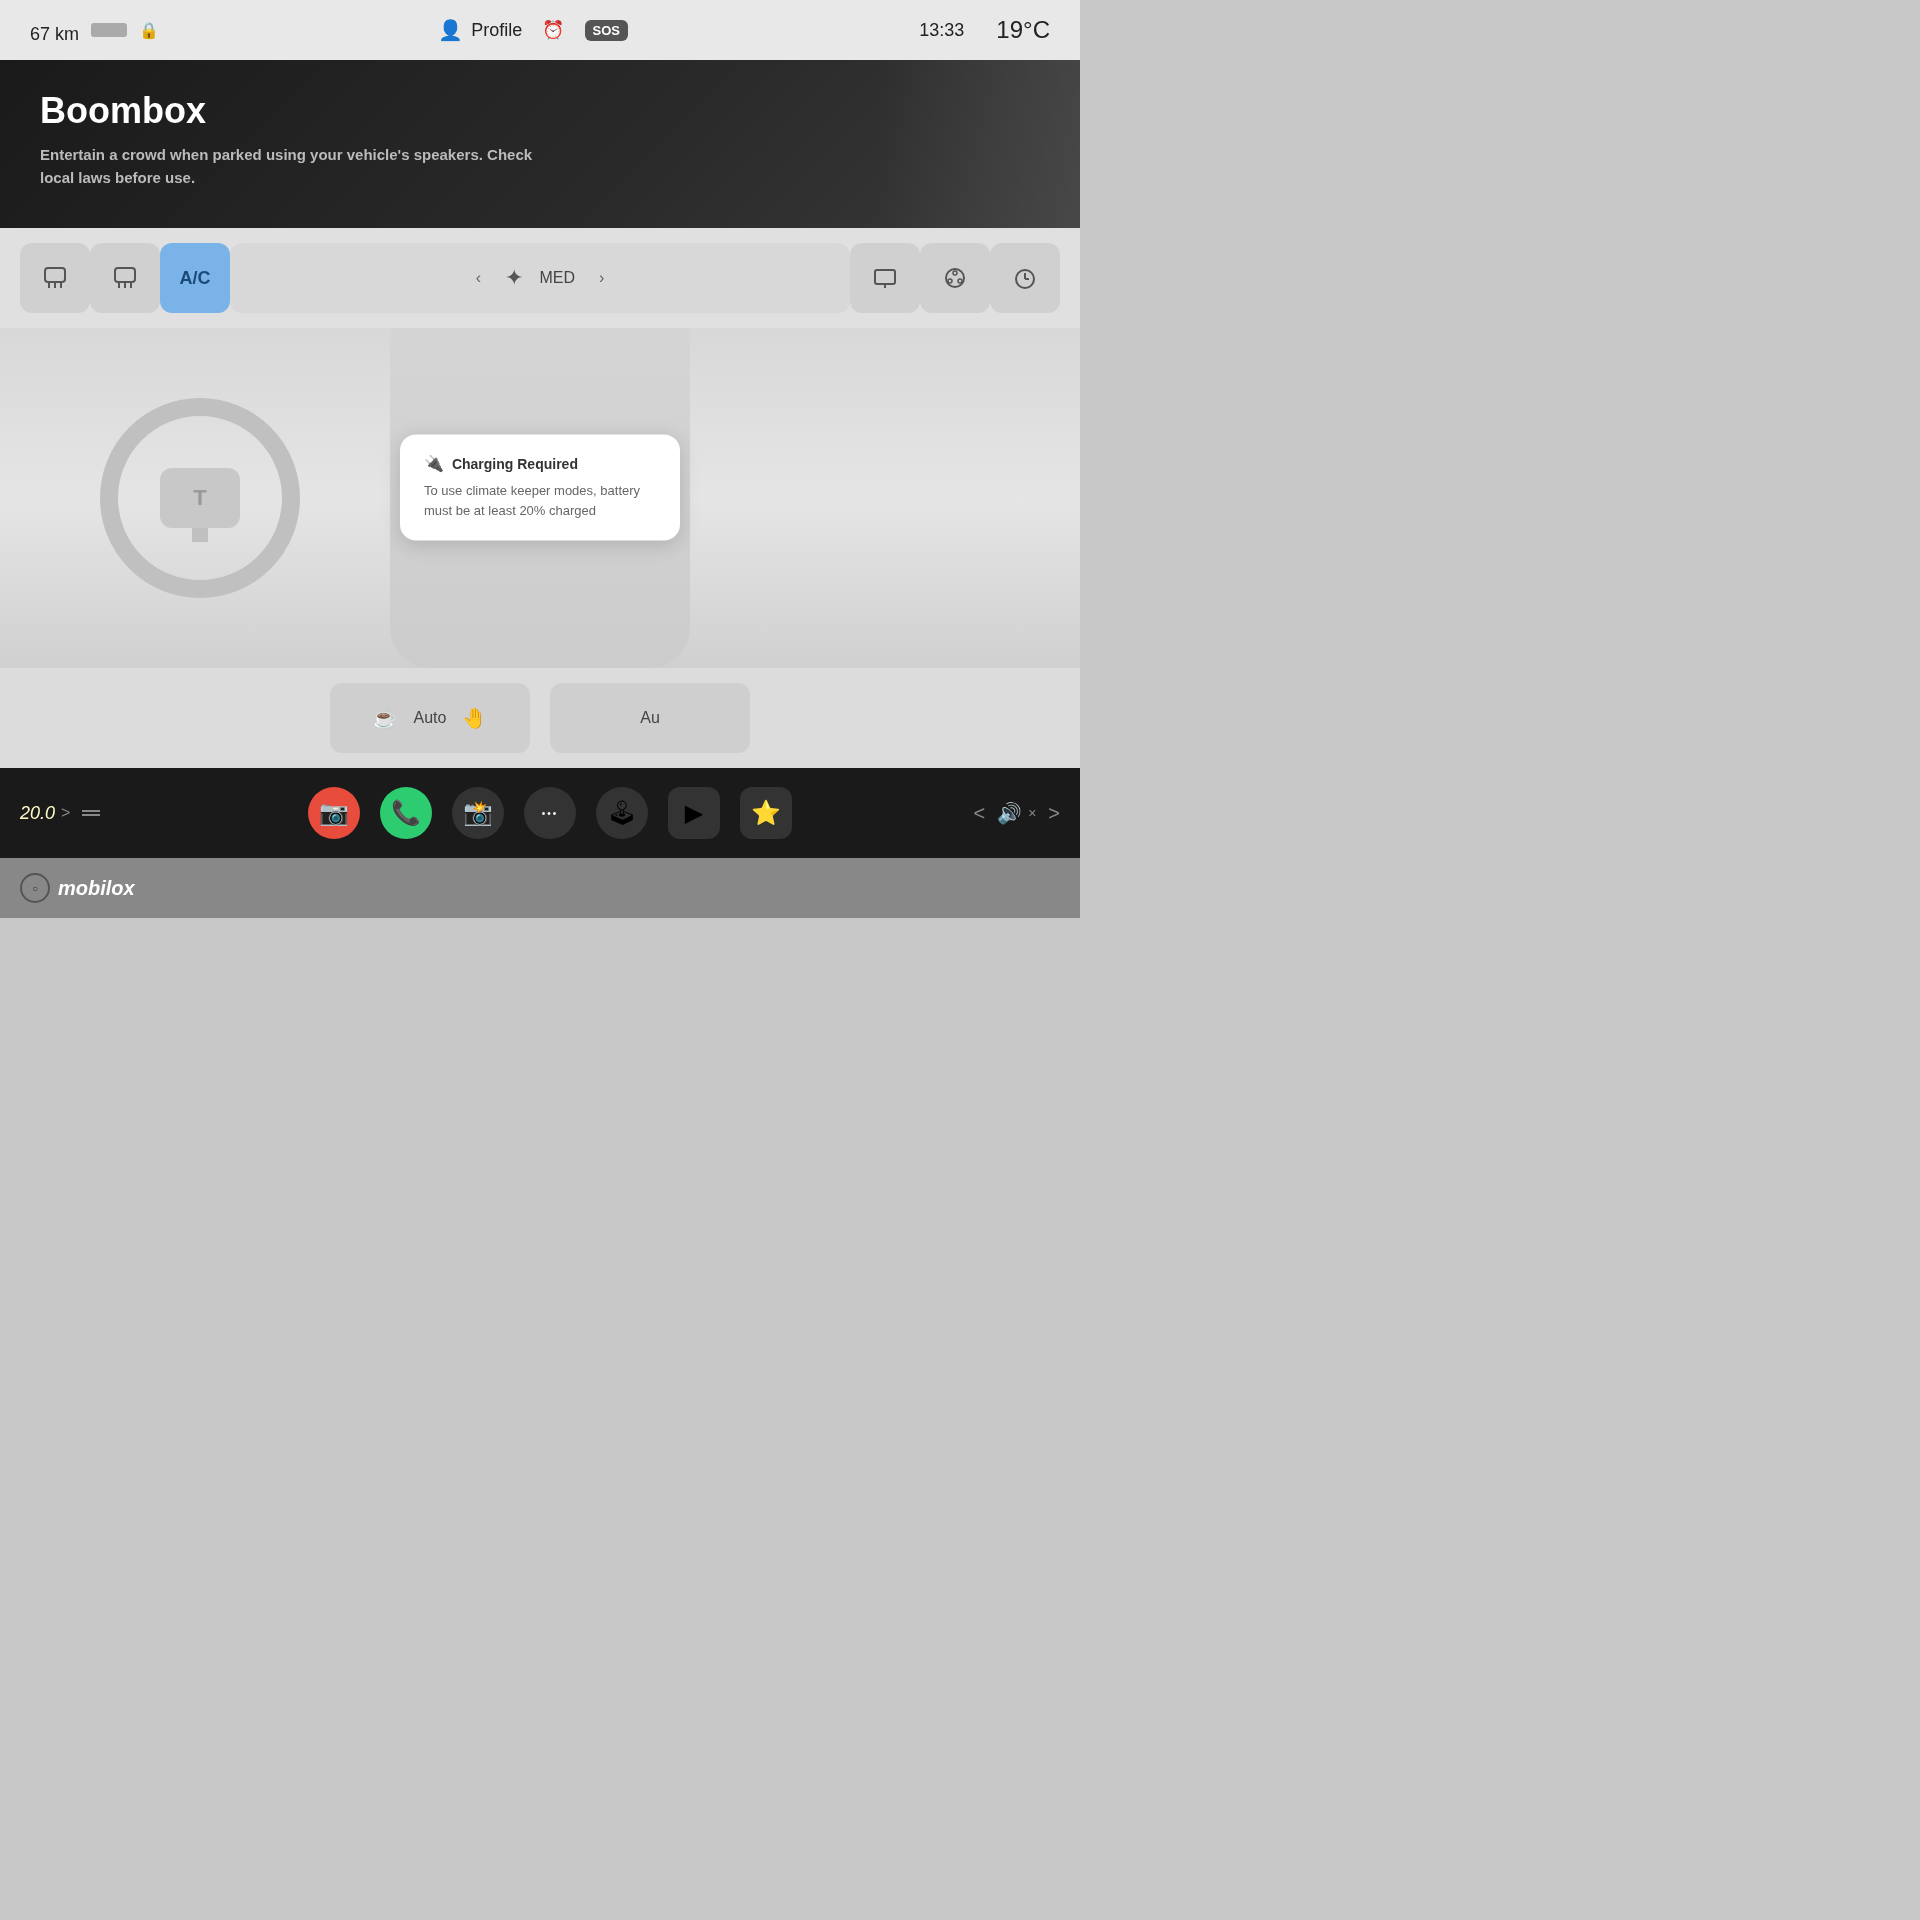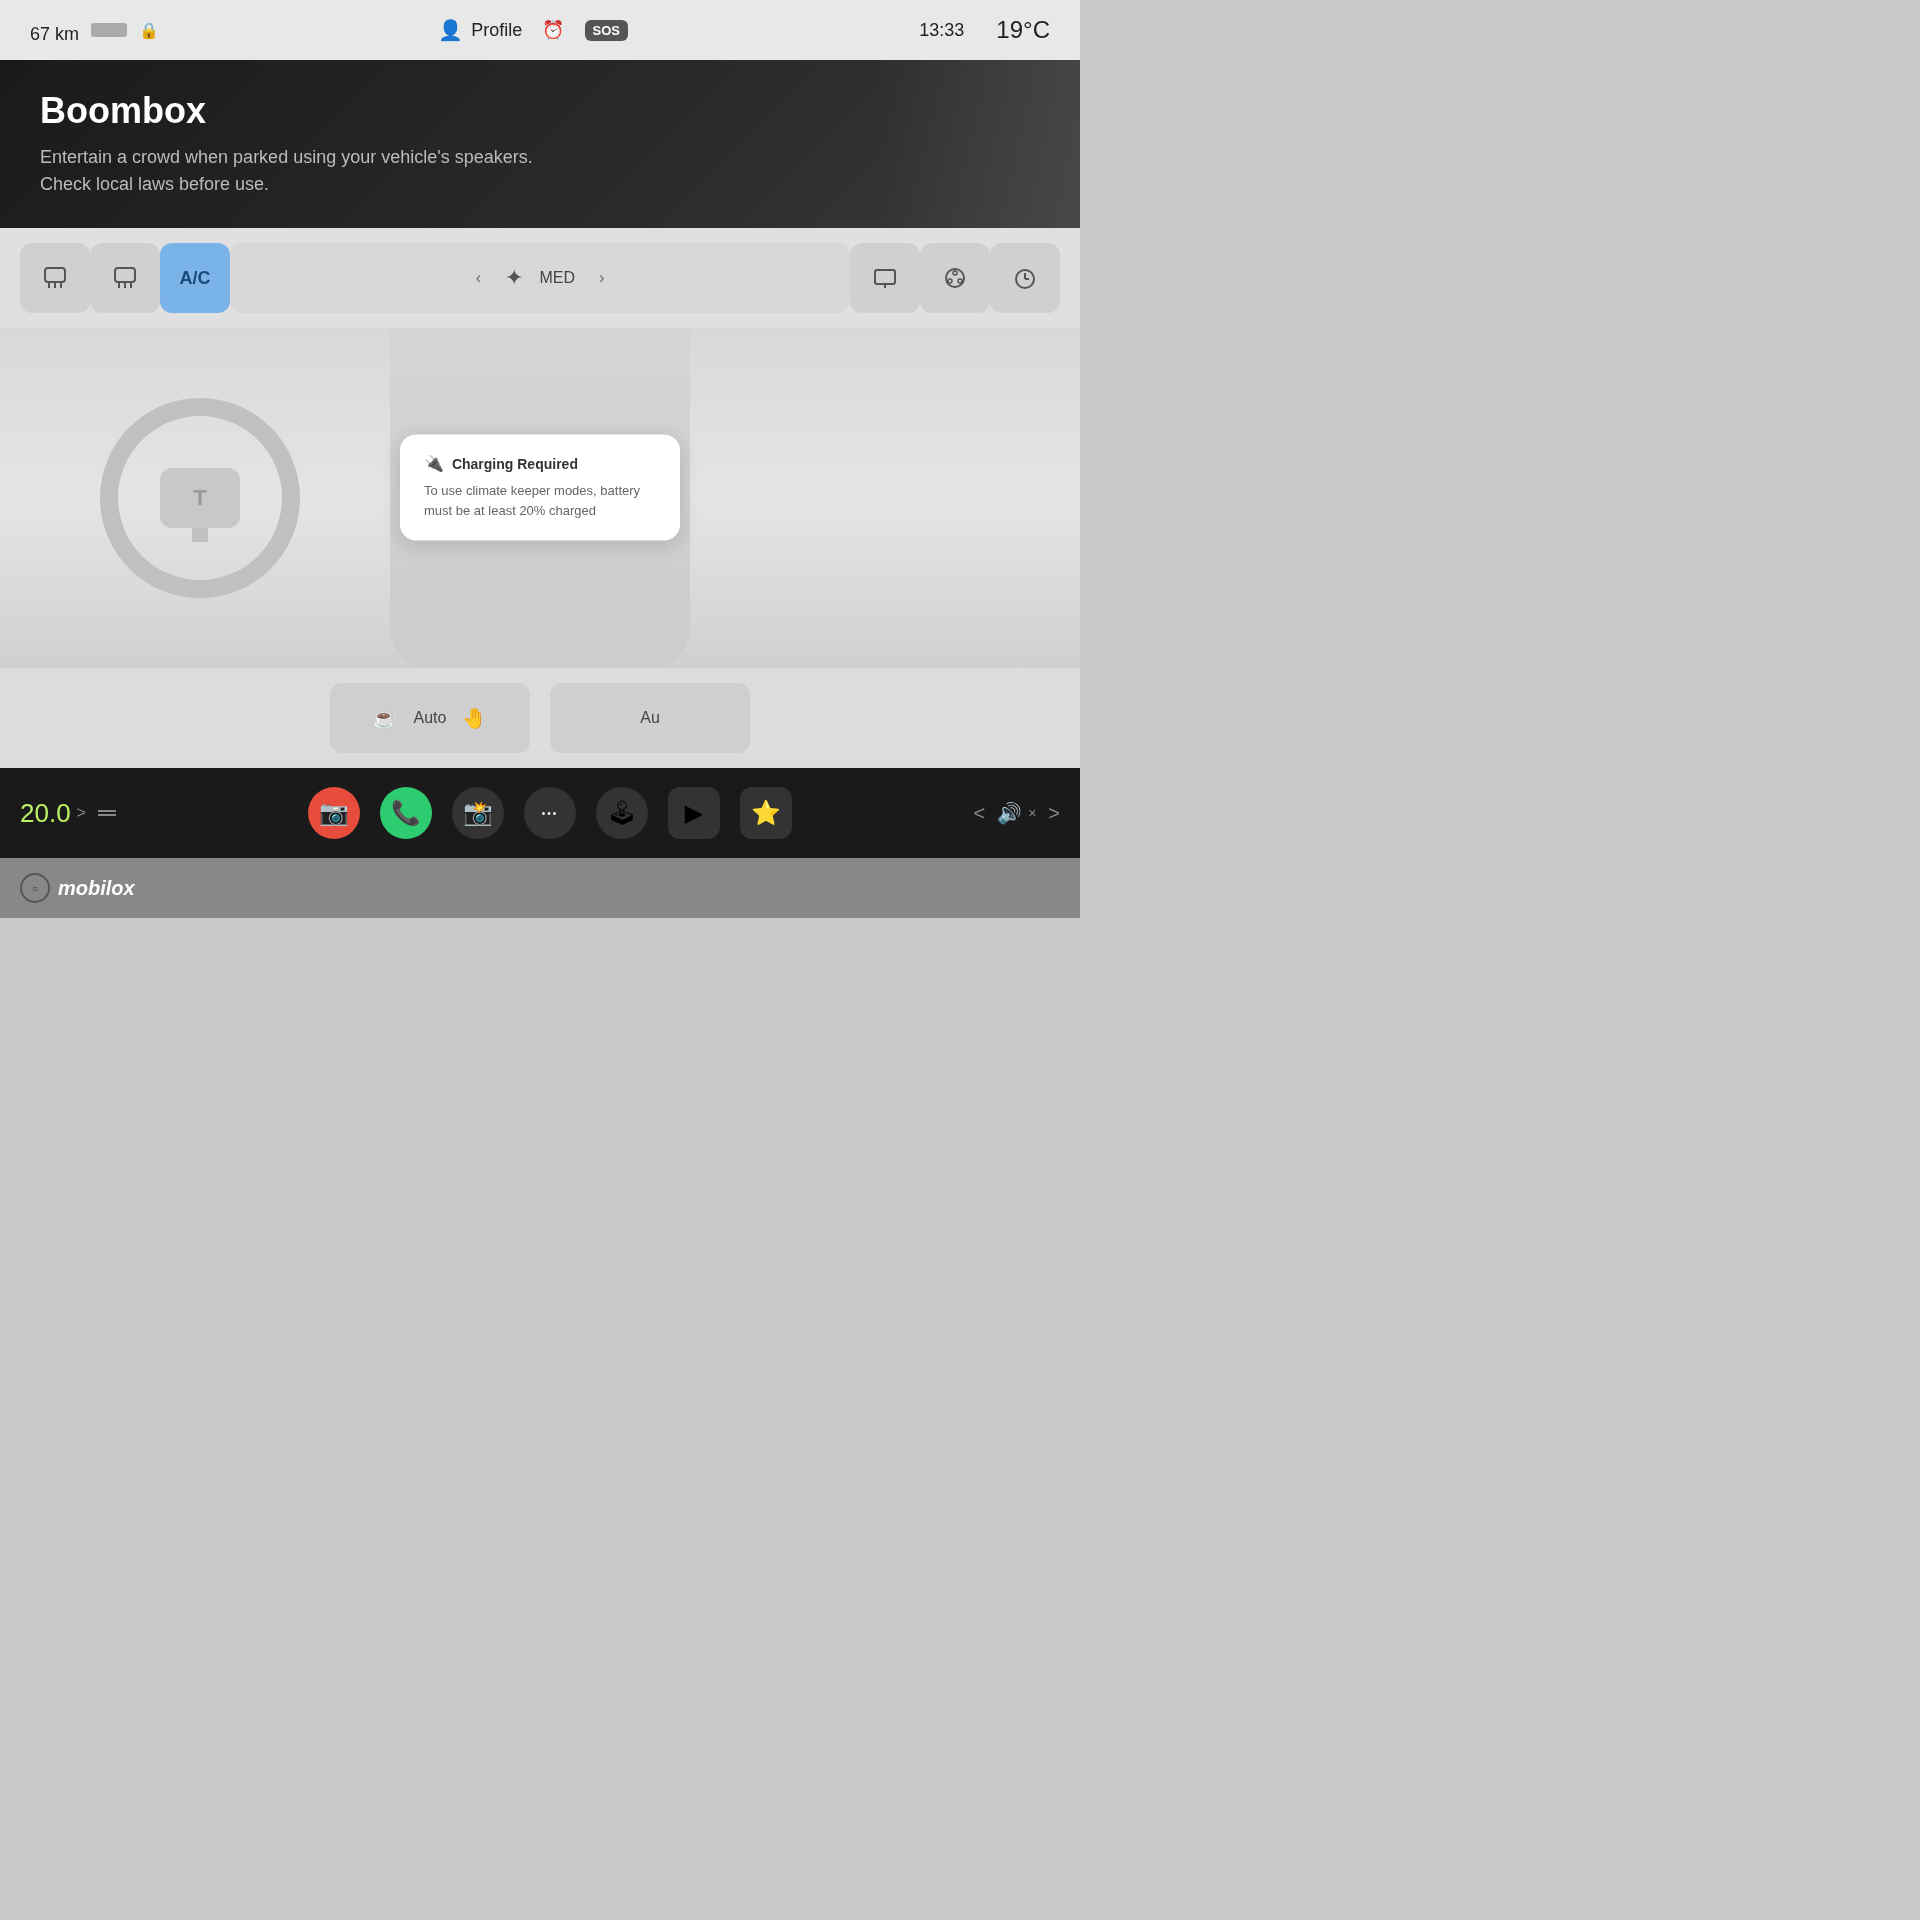--- a/index.html
+++ b/index.html
@@ -108,23 +108,24 @@
     .boombox-content {
       max-width: 500px;
     }
     .boombox-title {
       font-size: 36px;
       font-weight: 600;
       color: white;
       margin-bottom: 12px;
     }
     .boombox-desc {
-      font-size: 18px;
+      font-size: 15px;
       color: #bbb;
       line-height: 1.5;
+      font-weight: bold;
     }
     .boombox-image {
       position: absolute;
       right: 0;
       top: 0;
       width: 200px;
       height: 220px;
       background: linear-gradient(to left, #555, transparent);
       opacity: 0.5;
     }
@@ -327,23 +328,24 @@
       padding: 0 20px;
       gap: 0;
     }
     .taskbar-left {
       display: flex;
       align-items: center;
       gap: 6px;
       min-width: 140px;
     }
     .temp-big {
-      font-size: 26px;
+      font-size: 18px;
       font-weight: 500;
-      color: #bef264;
+      color: #fef9c3;
+      font-style: italic;
     }
     .temp-arrow {
       font-size: 16px;
       color: #888;
     }
     .taskbar-icons {
       flex: 1;
       display: flex;
       align-items: center;
       justify-content: center;

